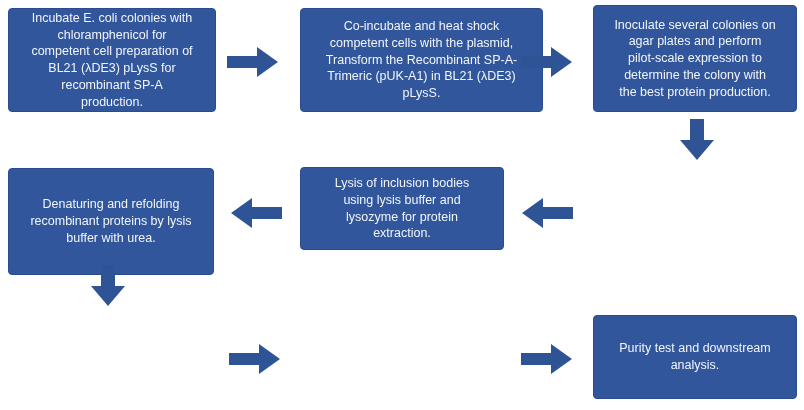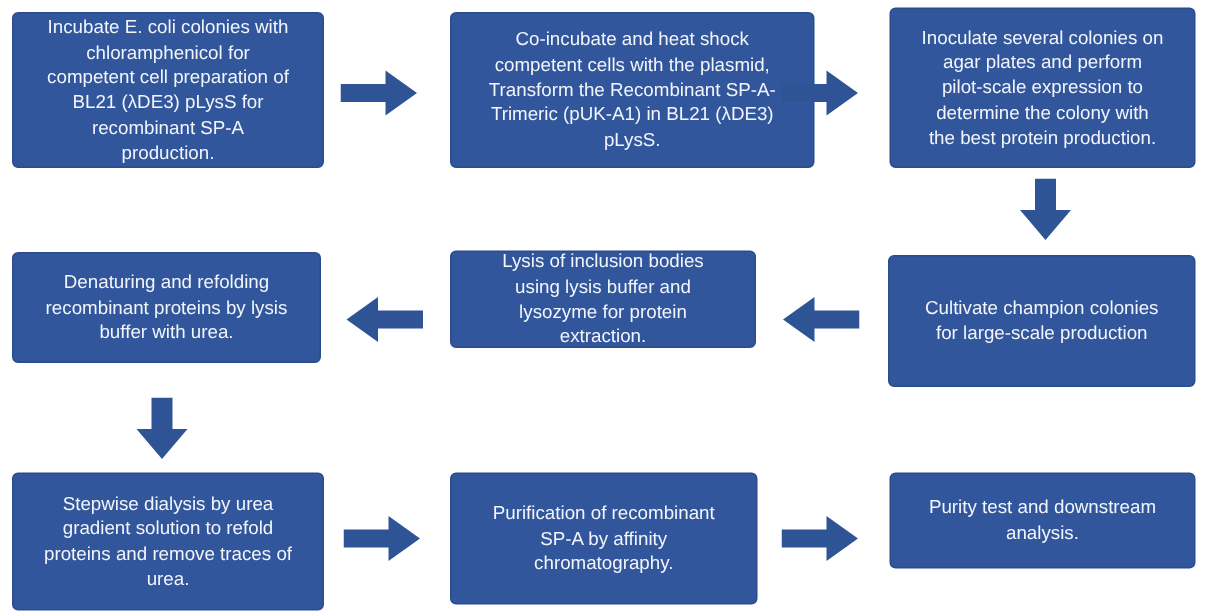--- a/index.html
+++ b/index.html
@@ -40,27 +40,27 @@
     color: var(--arrow);
     display: block;
   }
   .arrow svg { display: block; width: 100%; height: 100%; }
 
   
   .pos-r1c1 { left: 8px;   top: 8px;   width: 208px; height: 104px; }
   .pos-r1c2 { left: 300px; top: 8px;   width: 243px; height: 104px; }
   .pos-r1c3 { left: 593px; top: 5px;   width: 204px; height: 107px; text-align: center; }
   
-  .pos-r2c1 { left: 8px;   top: 168px; width: 206px; height: 74px; }
-  .pos-r2c2 { left: 300px; top: 167px; width: 204px; height: 65px; }
+  .pos-r2c1 { left: 8px;   top: 168px; width: 206px; height: 107px; }
+  .pos-r2c2 { left: 300px; top: 167px; width: 204px; height: 83px; }
   .pos-r2c3 { left: 592px; top: 170px; width: 205px; height: 88px; }
   
   .pos-r3c1 { left: 8px;   top: 315px; width: 208px; height: 92px; }
   .pos-r3c2 { left: 300px; top: 315px; width: 205px; height: 88px; }
-  .pos-r3c3 { left: 593px; top: 315px; width: 204px; height: 64px; }
+  .pos-r3c3 { left: 593px; top: 315px; width: 204px; height: 84px; }
 
   
   .arr-1 { left: 227px; top: 46px;  width: 52px; height: 32px; }
   .arr-2 { left: 521px; top: 46px;  width: 52px; height: 32px; }
   .arr-3 { left: 679px; top: 119px; width: 36px; height: 42px; }
   .arr-4 { left: 521px; top: 197px; width: 52px; height: 32px; }
   .arr-5 { left: 230px; top: 197px; width: 52px; height: 32px; }
   .arr-6 { left: 90px;  top: 265px; width: 36px; height: 42px; }
   .arr-7 { left: 229px; top: 343px; width: 52px; height: 32px; }
   .arr-8 { left: 521px; top: 343px; width: 52px; height: 32px; }
@@ -73,36 +73,27 @@
   <div class="flow-box pos-r1c1">
     <span>Incubate E. coli colonies with chloramphenicol for competent cell preparation of BL21 (λDE3) pLysS for recombinant SP-A production.</span>
   </div>
   <div class="flow-box pos-r1c2">
     <span>Co-incubate and heat shock competent cells with the plasmid, Transform the Recombinant SP-A-Trimeric (pUK-A1) in BL21 (λDE3) pLysS.</span>
   </div>
   <div class="flow-box pos-r1c3">
     <span>Inoculate several colonies on agar plates and perform pilot-scale expression to determine the colony with the best protein production.</span>
   </div>
 
-  <div class="flow-box pos-r2c3">
-    <span>Cultivate champion colonies for large-scale production</span>
-  </div>
   <div class="flow-box pos-r2c2">
     <span>Lysis of inclusion bodies using lysis buffer and lysozyme for protein extraction.</span>
   </div>
   <div class="flow-box pos-r2c1">
     <span>Denaturing and refolding recombinant proteins by lysis buffer with urea.</span>
   </div>
 
-  <div class="flow-box pos-r3c1">
-    <span>Stepwise dialysis by urea gradient solution to refold proteins and remove traces of urea.</span>
-  </div>
-  <div class="flow-box pos-r3c2">
-    <span>Purification of recombinant SP-A by affinity chromatography.</span>
-  </div>
   <div class="flow-box pos-r3c3">
     <span>Purity test and downstream analysis.</span>
   </div>
 
   <div class="arrow arr-1">
     <svg viewBox="0 0 52 32" preserveAspectRatio="none">
         <polygon fill="currentColor" points="0,10 30,10 30,1 51,16 30,31 30,22 0,22"></polygon>
       </svg>
   </div>
   <div class="arrow arr-2">

